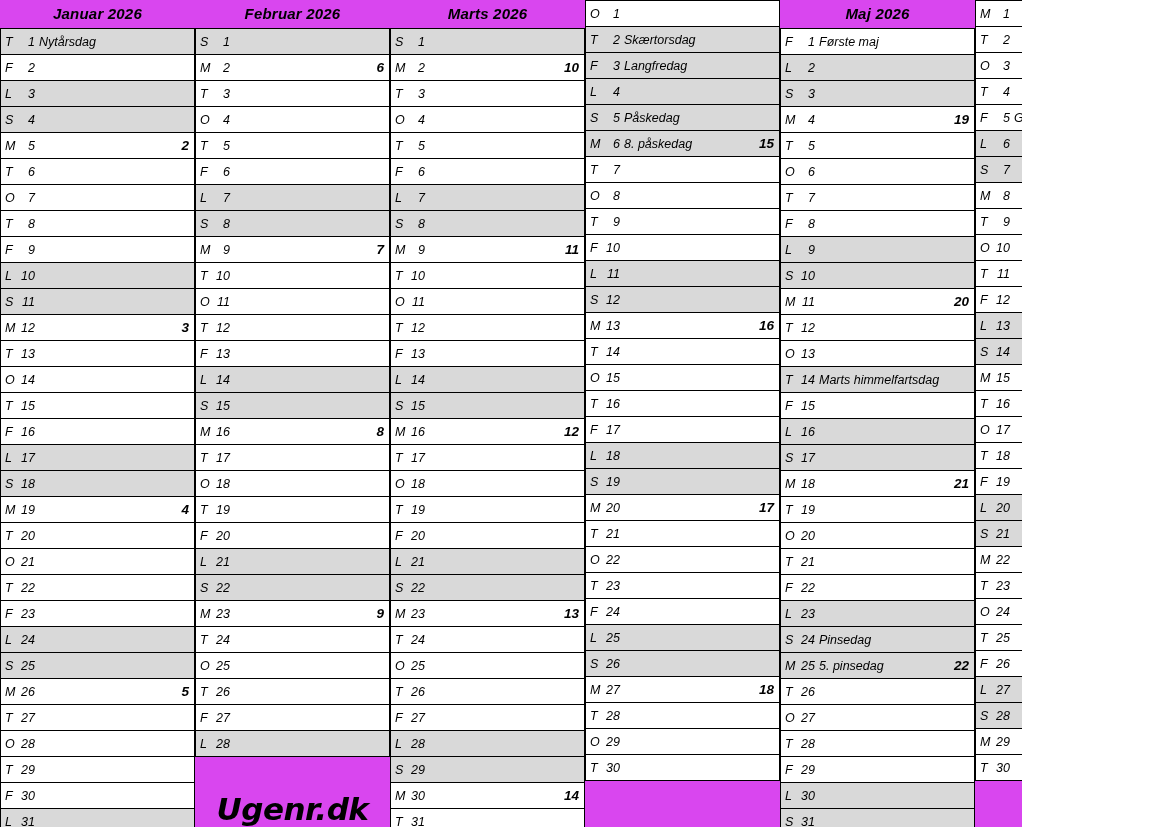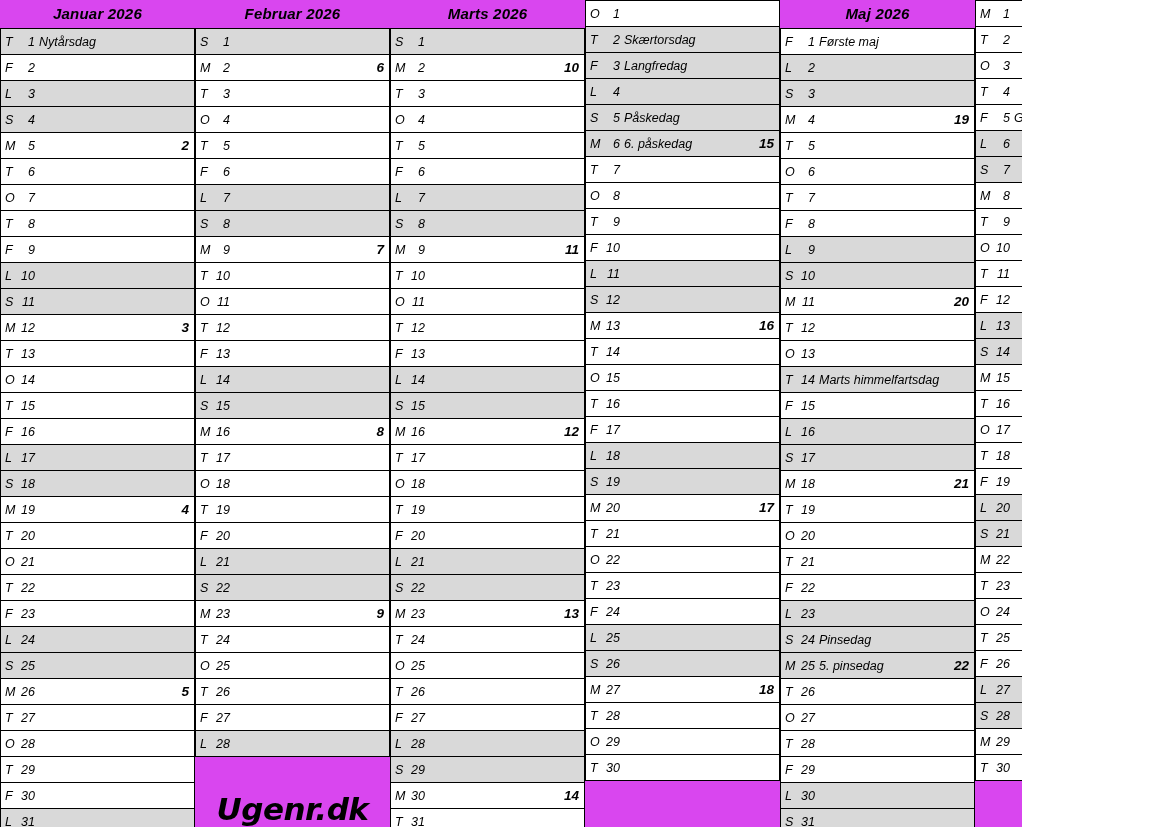--- a/index.html
+++ b/index.html
@@ -693,21 +693,21 @@
           </div>
           <div class="day-row shaded">
             <span class="dow">S</span>
             <span class="dnum">5</span>
             <span class="dname">Påskedag</span>
             <span class="wknum"></span>
           </div>
           <div class="day-row shaded">
             <span class="dow">M</span>
             <span class="dnum">6</span>
-            <span class="dname">6. påskedag</span>
+            <span class="dname">8. påskedag</span>
             <span class="wknum">15</span>
           </div>
           <div class="day-row">
             <span class="dow">T</span>
             <span class="dnum">7</span>
             <span class="dname"></span>
             <span class="wknum"></span>
           </div>
           <div class="day-row">
             <span class="dow">O</span>

